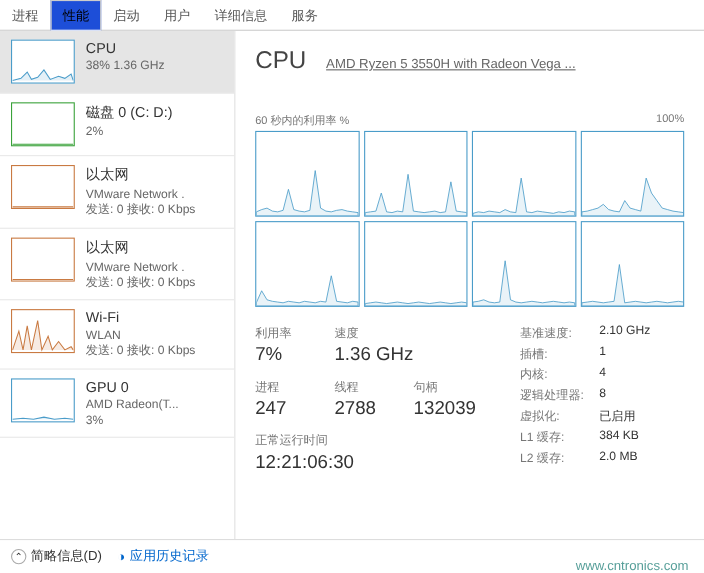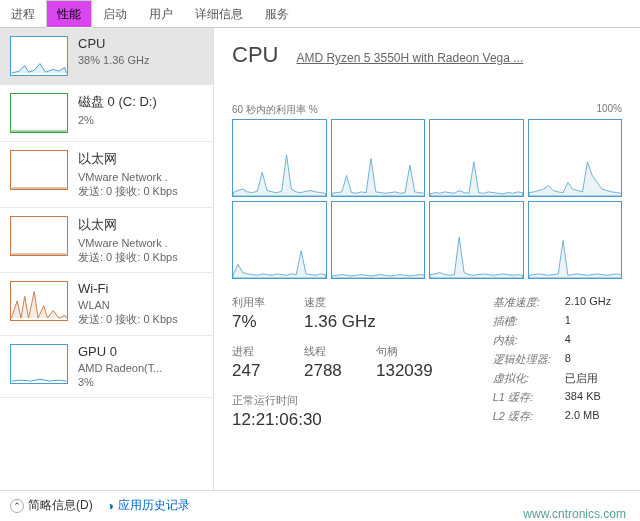--- a/index.html
+++ b/index.html
@@ -1,45 +1,45 @@
 <!DOCTYPE html>
 <html><head>
 <meta charset="utf-8">
 <style>
 * { margin: 0; padding: 0; box-sizing: border-box; font-family: "Microsoft YaHei", "Segoe UI", sans-serif; }
 body { width: 640px; height: 521px; background: #fff; font-size: 12px; color: #333; overflow: hidden; position: relative; }
 .tabs { display: flex; border-bottom: 1px solid #ccc; height: 28px; background: #fff; }
 .tab { padding: 5px 10px; font-size: 12px; color: #555; border: 1px solid transparent; border-bottom: none; cursor: pointer; }
-.tab.active { background: #d946ef; border-color: #ccc; border-bottom: 1px solid #fff; margin-bottom: -1px; color: #000; }
+.tab.active { background: #1d4ed8; border-color: #ccc; border-bottom: 1px solid #fff; margin-bottom: -1px; color: #000; }
 .content { display: flex; height: 462px; }
 .sidebar { width: 214px; border-right: 1px solid #e0e0e0; overflow-y: auto; }
 .sidebar-item { display: flex; padding: 8px 10px; border-bottom: 1px solid #e8e8e8; cursor: pointer; gap: 10px; }
 .sidebar-item.active { background: #e5e5e5; }
 .thumb { width: 58px; height: 40px; border: 1px solid #999; background: #fff; flex-shrink: 0; position: relative; }
 .thumb svg { width: 100%; height: 100%; }
 .sidebar-text { flex: 1; overflow: hidden; }
 .sidebar-title { font-size: 13px; color: #333; margin-bottom: 2px; }
 .sidebar-sub { font-size: 11px; color: #666; line-height: 1.3; white-space: nowrap; overflow: hidden; text-overflow: ellipsis; }
 .main { flex: 1; padding: 14px 18px; overflow: hidden; }
 .main-header { display: flex; align-items: baseline; gap: 18px; margin-bottom: 8px; }
 .main-title { font-size: 22px; font-weight: 400; color: #444; }
 .main-sub { font-size: 12px; color: #666; text-decoration: underline; }
 .chart-head { display: flex; justify-content: space-between; font-size: 10px; color: #777; margin-bottom: 2px; margin-top: 35px; }
 .charts { display: grid; grid-template-columns: repeat(4, 1fr); gap: 4px; margin-bottom: 16px; }
 .chart { height: 78px; border: 1px solid #4a9cc9; background: #fff; position: relative; }
 .chart svg { width: 100%; height: 100%; }
-.stats { display: flex; gap: 60px; }
+.stats { display: flex; gap: 40px; }
 .stats-left { display: flex; flex-direction: column; gap: 12px; }
 .stats-row { display: flex; gap: 22px; }
 .stat { min-width: 50px; }
 .stat-label { font-size: 11px; color: #777; margin-bottom: 2px; }
 .stat-value { font-size: 17px; color: #333; }
 .stats-right { font-size: 11px; color: #777; }
 .stats-right-row { display: flex; margin-bottom: 4px; }
-.stats-right-label { width: 72px; font-style: italic; }
+.stats-right-label { width: 72px; }
 .stats-right-value { color: #333; }
 .footer { display: flex; align-items: center; height: 30px; padding: 0 10px; border-top: 1px solid #ddd; gap: 14px; font-size: 12px; background: #fff; }
 .footer-link { display: flex; align-items: center; gap: 4px; color: #333; cursor: pointer; }
 .footer-link.blue { color: #0066cc; }
 .chevron { width: 14px; height: 14px; border: 1px solid #aaa; border-radius: 50%; display: flex; align-items: center; justify-content: center; font-size: 9px; }
 .watermark { position: absolute; bottom: 0; right: 14px; font-size: 12px; color: #0f766e; opacity: 0.7; }
 </style>
 </head>
 <body>
 

